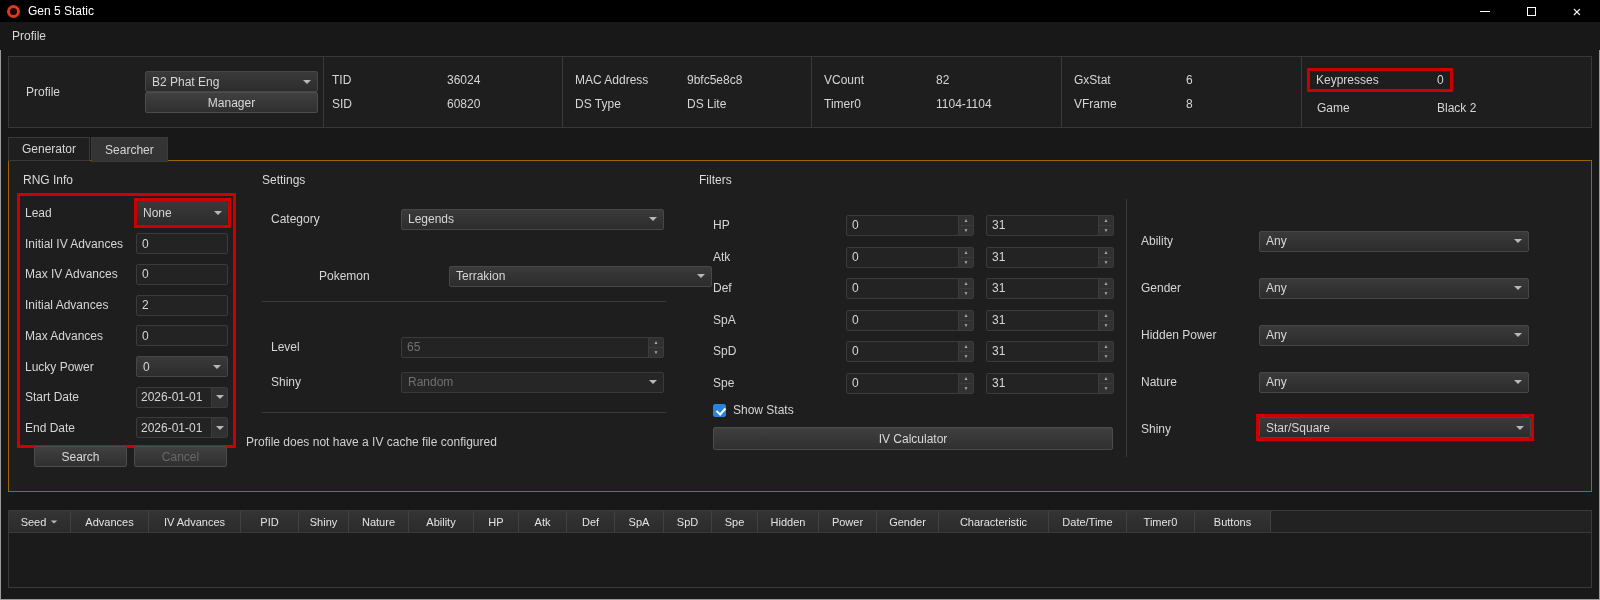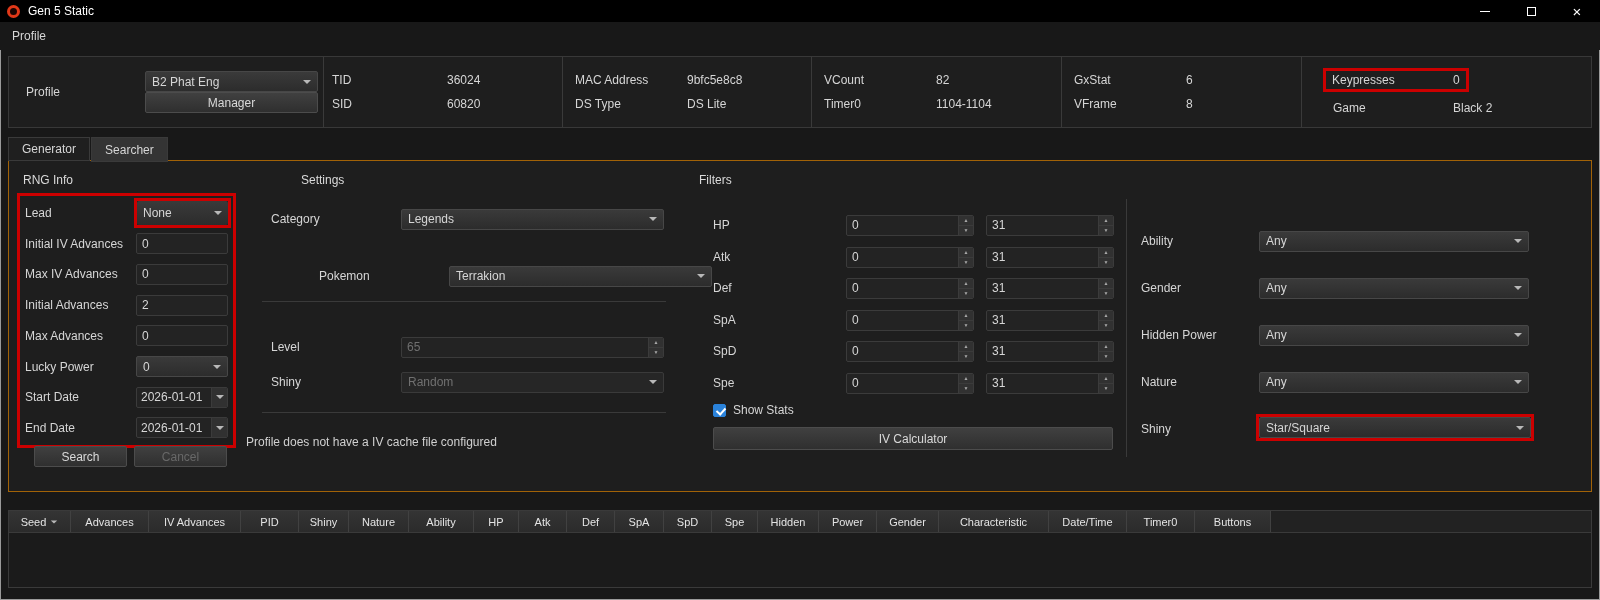--- a/index.html
+++ b/index.html
@@ -24,21 +24,21 @@
   
   .menubar { position: absolute; left: 0; top: 22px; width: 1600px; height: 28px; background: #181818; display: flex; align-items: center; }
   .menu-item { padding: 4px 12px; color: #d6d6d6; }
 
   
   .profile-panel { position: absolute; left: 8px; top: 56px; width: 1584px; height: 72px; background: #1e1e1e; border: 1px solid #383838; display: flex; }
   .p-col { display: flex; flex-direction: column; justify-content: center; gap: 8px; border-left: 1px solid #3a3a3a; }
   .p-col.c1 { border-left: none; width: 314px; flex-direction: row; align-items: center; }
   .c1 .plabel { width: 123px; padding-left: 12px; }
   .pstack { display: flex; flex-direction: column; width: 173px; }
-  .p-col.c2 { width: 239px; } .p-col.c3 { width: 249px; } .p-col.c4 { width: 250px; } .p-col.c5 { width: 240px; } .p-col.c6 { flex: 1; padding-left: 16px; }
+  .p-col.c2 { width: 239px; } .p-col.c3 { width: 249px; } .p-col.c4 { width: 250px; } .p-col.c5 { width: 240px; } .p-col.c6 { flex: 1; }
   .pfield { display: flex; align-items: center; height: 16px; padding-left: 12px; }
   .c2 .pfield { padding-left: 8px; }
   .pfield .plabel { width: 112px; flex: none; }
   .c2 .pfield .plabel { width: 115px; }
   .c6 .pfield { padding-left: 15px; }
   .c6 .pfield .plabel { width: 120px; }
   .kp-box { border: 3px solid #cc0000; display: flex; align-items: center; padding: 2px 6px; margin-left: 5px; align-self: flex-start; }
   .kp-box .plabel { width: 121px; flex: none; }
 
   
@@ -269,21 +269,21 @@
         </div>
       </div>
     </div>
     <div class="rng-buttons">
       <div class="btn">Search</div>
       <div class="btn disabled">Cancel</div>
     </div>
   </div>
 
   <div class="settings-section">
-    <div class="sec-title" style="left:16px; top:12px;margin-left:39px;">Settings</div>
+    <div class="sec-title" style="left:16px; top:12px;">Settings</div>
     <div class="srow" style="top:47px;">
       <span class="slabel">Category</span>
       <div class="combo scombo">
         <span>Legends</span>
         <span class="caret"></span>
       </div>
     </div>
     <div class="srow" style="top:104px;margin-left:48px;">
       <span class="slabel">Pokemon</span>
       <div class="combo scombo">

